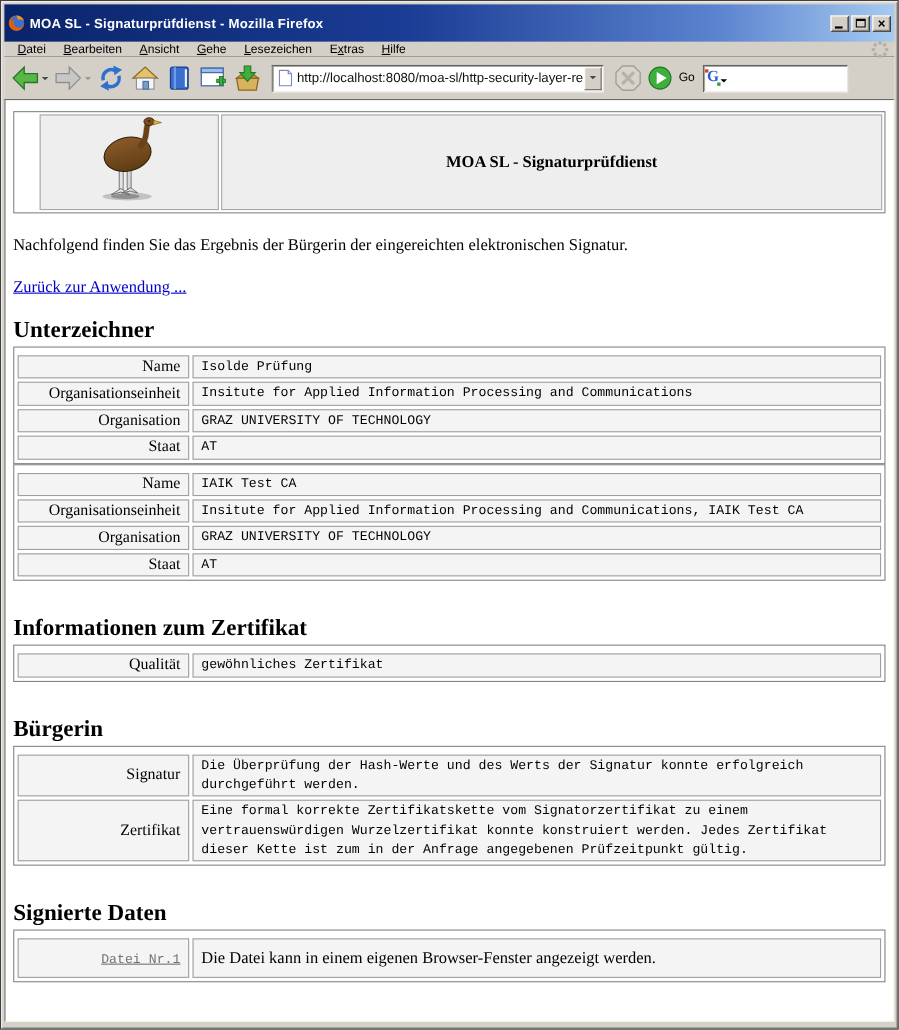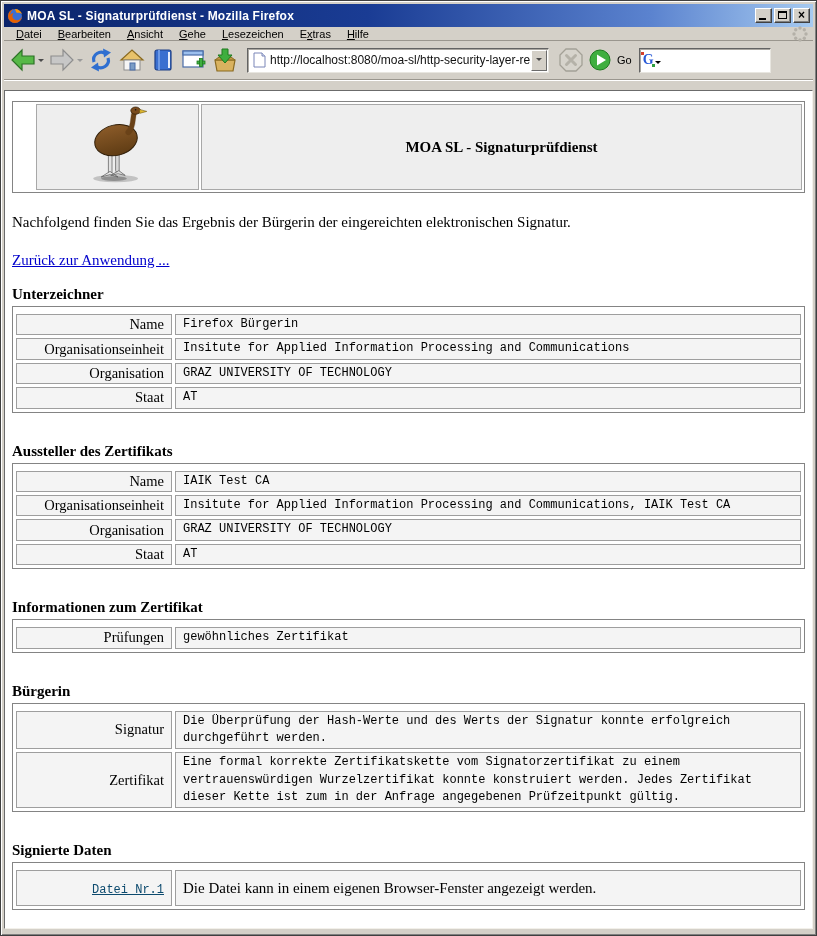--- a/index.html
+++ b/index.html
@@ -3,21 +3,21 @@
 <meta charset="utf-8">
 <style>
   * { margin:0; padding:0; box-sizing:border-box; }
   html,body { width:817px; height:936px; }
   body { background:#9a9a9a; font-family:"Liberation Sans",sans-serif; }
 
   .window { position:absolute; inset:0; background:#d4d0c8;
     border:1px solid #404040; box-shadow:inset 1px 1px 0 #ffffff, inset -1px -1px 0 #808080; padding:3px; }
 
   
-  .titlebar { height:23px; background:linear-gradient(90deg,#0a246a 0%,#1a3c94 45%,#5b83cf 80%,#a6caf0 100%);
+  .titlebar { height:34px; background:linear-gradient(90deg,#0a246a 0%,#1a3c94 45%,#5b83cf 80%,#a6caf0 100%);
     display:flex; align-items:center; padding:0 3px; }
   .fficon { width:16px; height:16px; margin-right:4px; flex:none; }
   .title-text { color:#fff; font-size:12px; font-weight:bold; white-space:nowrap; flex:1;
     font-family:"Liberation Sans",sans-serif; letter-spacing:.2px; }
   .winbtns { display:flex; gap:2px; }
   .winbtn { width:17px; height:15px; background:#d4d0c8; position:relative;
     border:1px solid; border-color:#ffffff #404040 #404040 #ffffff;
     box-shadow:inset -1px -1px 0 #808080; }
   .glyph-min { position:absolute; left:3px; bottom:2px; width:7px; height:2px; background:#000; }
   .glyph-max { position:absolute; left:3px; top:2px; width:9px; height:8px;
@@ -69,33 +69,33 @@
   .hdr-row { display:table-row; }
   .hdr-cell { display:table-cell; background:#eeeeee; border:1px solid #a8a8a8;
     vertical-align:middle; text-align:center; }
   .hdr-cell.birdcell { width:163px; }
   .hdr-title { font-weight:bold; font-size:15px; }
 
   .intro { margin-top:21px; font-size:15px; }
   a { color:#0000cc; }
   .toplink, .bottomlink { display:inline-block; margin-top:21px; font-size:15px; }
 
-  .sec-h { font-weight:bold; font-size:15px; margin:30px 0 3px 0; }
+  .sec-h { font-weight:bold; font-size:21px; margin:30px 0 3px 0; }
   .sec-h.first { margin-top:17px; }
 
   .sec-table { display:table; width:100%; border:1px solid #848484; border-spacing:3px;
     padding-top:4px; background:#fff; }
   .trow { display:table-row; }
   .tcell { display:table-cell; border:1px solid #9e9e9e; background:#f4f4f4;
     padding:1px 7px; vertical-align:middle; }
   .tlabel { width:156px; text-align:right; font-size:14.5px; font-family:"Liberation Serif",serif; }
   .tvalue { font:12px "Liberation Mono",monospace; line-height:1.45; }
   .tvalue.vserif { font:15px "Liberation Serif",serif; }
   .tcell.tall { height:36px; }
-  .mono-link { font:12px "Liberation Mono",monospace; color:#0c4a6e; }
+  .mono-link { font:12px "Liberation Mono",monospace; color:#737373; }
 </style>
 </head>
 <body>
 
 <div class="window">
 
   <div class="titlebar">
     <svg class="fficon" viewBox="0 0 16 16">
       <circle cx="8" cy="8" r="7" fill="#3b6fd4"></circle>
       <path d="M8,1 a7,7 0 1 0 7,7 C14,12 10,13 7.5,11.5 C5,10 5,7 6.5,5.5 C5,5 4,6 3.5,7.5 C3,4 5,1.5 8,1 Z" fill="#e66000"></path>
@@ -257,38 +257,37 @@
 
       <div class="intro">Nachfolgend finden Sie das Ergebnis der Bürgerin der eingereichten elektronischen Signatur.</div>
 
       <a class="toplink" href="#">Zurück zur Anwendung ...</a>
 
       
       <div class="sec-h first">Unterzeichner</div>
       <div class="sec-table">
         <div class="trow">
           <div class="tcell tlabel">Name</div>
-          <div class="tcell tvalue">Firefox Bürgerin</div>
+          <div class="tcell tvalue">Isolde Prüfung</div>
         </div>
         <div class="trow">
           <div class="tcell tlabel">Organisationseinheit</div>
           <div class="tcell tvalue">Insitute for Applied Information Processing and Communications</div>
         </div>
         <div class="trow">
           <div class="tcell tlabel">Organisation</div>
           <div class="tcell tvalue">GRAZ UNIVERSITY OF TECHNOLOGY</div>
         </div>
         <div class="trow">
           <div class="tcell tlabel">Staat</div>
           <div class="tcell tvalue">AT</div>
         </div>
       </div>
 
       
-      <div class="sec-h">Aussteller des Zertifikats</div>
       <div class="sec-table">
         <div class="trow">
           <div class="tcell tlabel">Name</div>
           <div class="tcell tvalue">IAIK Test CA</div>
         </div>
         <div class="trow">
           <div class="tcell tlabel">Organisationseinheit</div>
           <div class="tcell tvalue">Insitute for Applied Information Processing and Communications, IAIK Test CA</div>
         </div>
         <div class="trow">
@@ -298,21 +297,21 @@
         <div class="trow">
           <div class="tcell tlabel">Staat</div>
           <div class="tcell tvalue">AT</div>
         </div>
       </div>
 
       
       <div class="sec-h">Informationen zum Zertifikat</div>
       <div class="sec-table">
         <div class="trow">
-          <div class="tcell tlabel">Prüfungen</div>
+          <div class="tcell tlabel">Qualität</div>
           <div class="tcell tvalue">gewöhnliches Zertifikat</div>
         </div>
       </div>
 
       
       <div class="sec-h">Bürgerin</div>
       <div class="sec-table">
         <div class="trow">
           <div class="tcell tlabel">Signatur</div>
           <div class="tcell tvalue">Die Überprüfung der Hash-Werte und des Werts der Signatur konnte erfolgreich durchgeführt werden.</div>

